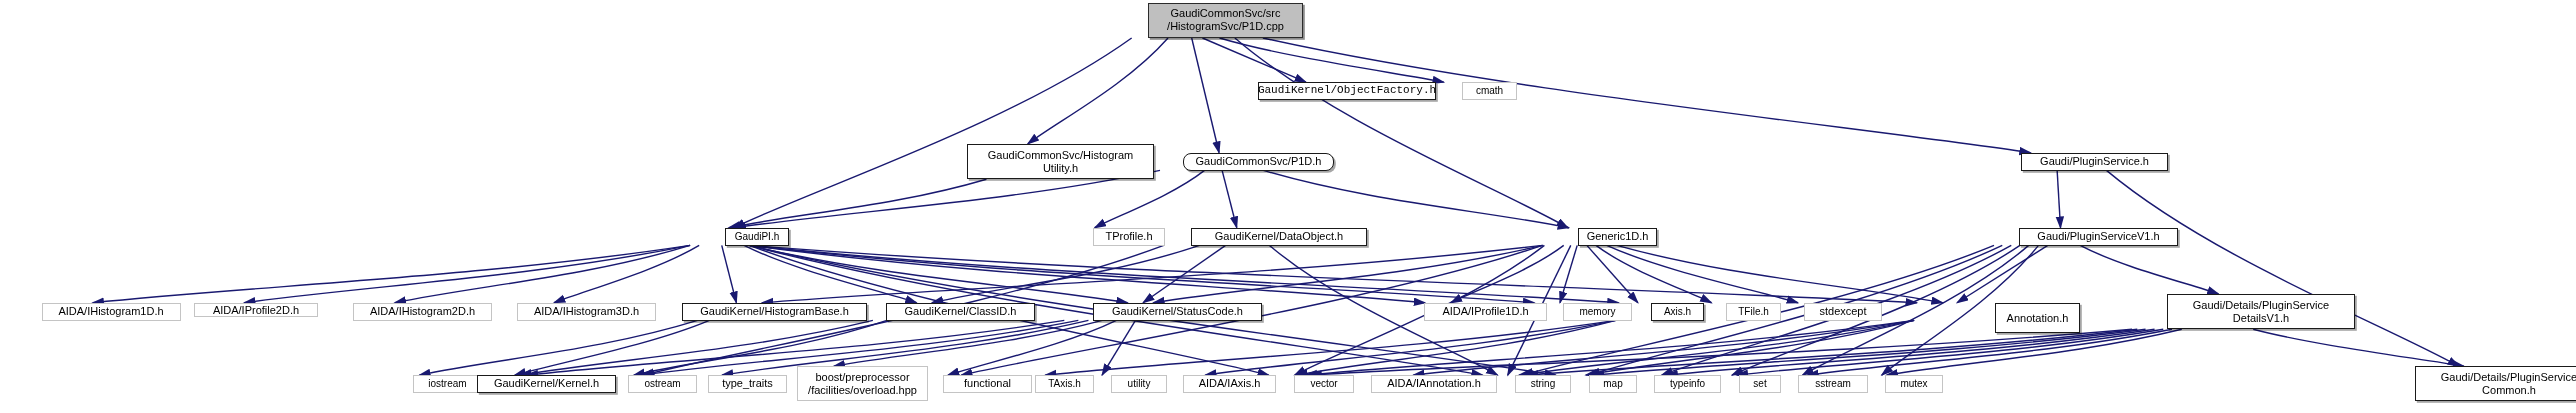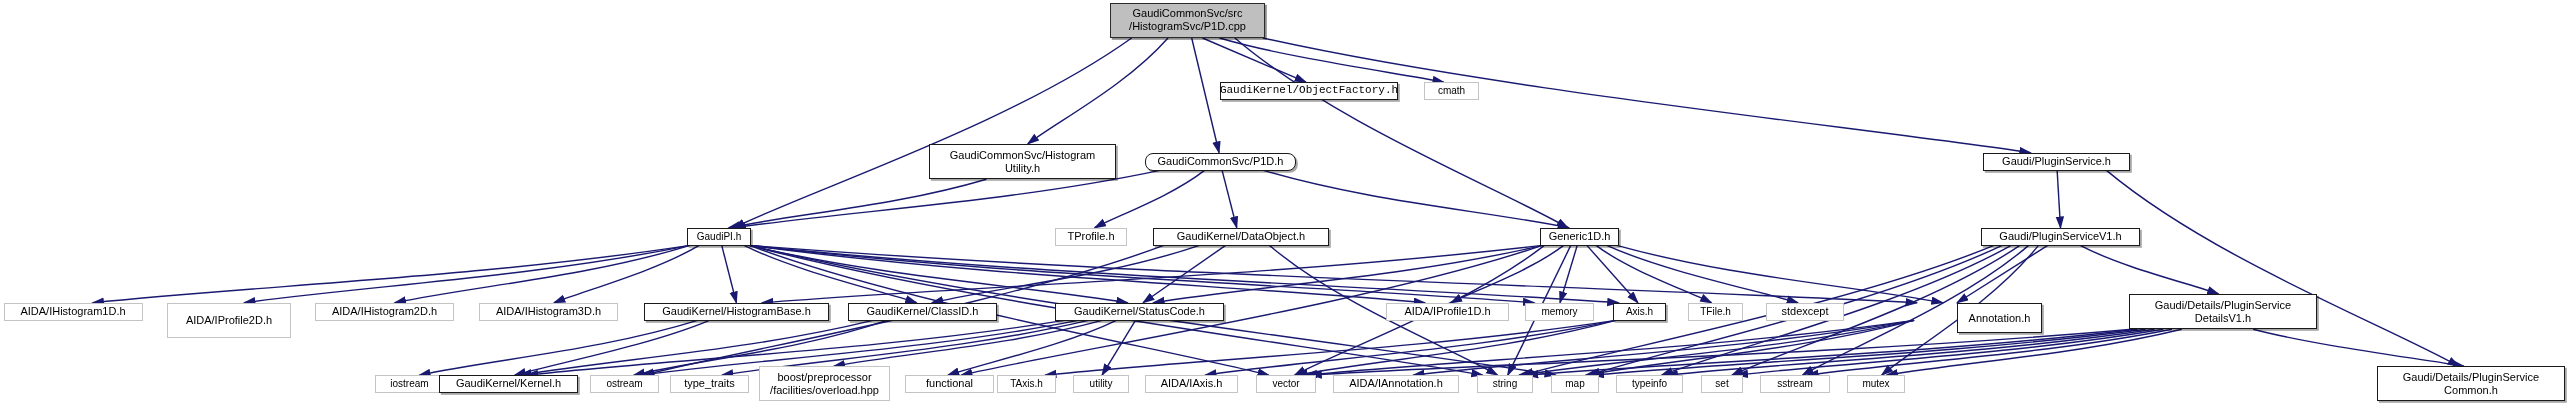--- a/index.html
+++ b/index.html
@@ -24,20 +24,21 @@
     justify-content:center;
     text-align:center;
     font-size:11px;
     line-height:1.18;
     color:#000000;
     background:#ffffff;
     border:0.9px solid #c4c4c4;
     white-space:pre-line;
     padding:0 12px;
     z-index:3;
+    margin-left:38px;
   }
   .node.strong{
     border:1.4px solid #1a1a1a;
   }
   .node.root{
     background:#bfbfbf;
     border:1.4px solid #2b2b2b;
     box-shadow:1.8px 1.8px 0 0 rgba(0,0,0,0.45);
   }
   .node.shadow{
@@ -142,21 +143,21 @@
       <div class="node strong shadow" style="left: 929px; top: 144px; width: 187px; height: 35px;">GaudiCommonSvc/Histogram
 Utility.h</div>
       <div class="node strong shadow" style="left: 1145px; top: 153px; width: 151px; height: 17.6px; border-radius: 8px;">GaudiCommonSvc/P1D.h</div>
       <div class="node strong shadow" style="left: 1983px; top: 153px; width: 147px; height: 17.6px;">Gaudi/PluginService.h</div>
       <div class="node strong shadow tiny" style="left: 687px; top: 228px; width: 64px; height: 17.6px;">GaudiPI.h</div>
       <div class="node " style="left: 1055px; top: 228px; width: 72px; height: 17.6px;">TProfile.h</div>
       <div class="node strong shadow" style="left: 1153px; top: 228px; width: 176px; height: 17.6px;">GaudiKernel/DataObject.h</div>
       <div class="node strong shadow" style="left: 1540px; top: 228px; width: 79px; height: 17.6px;">Generic1D.h</div>
       <div class="node strong shadow" style="left: 1981px; top: 228px; width: 159px; height: 17.6px;">Gaudi/PluginServiceV1.h</div>
       <div class="node " style="left: 3.5px; top: 303px; width: 139px; height: 17.6px;">AIDA/IHistogram1D.h</div>
-      <div class="node " style="left: 167px; top: 303px; width: 124px; height: 35px; text-align: right;">AIDA/IProfile2D.h</div>
+      <div class="node " style="left: 156px; top: 303px; width: 124px; height: 14px; text-align: right;">AIDA/IProfile2D.h</div>
       <div class="node " style="left: 315px; top: 303px; width: 139px; height: 17.6px;">AIDA/IHistogram2D.h</div>
       <div class="node " style="left: 479px; top: 303px; width: 139px; height: 17.6px;">AIDA/IHistogram3D.h</div>
       <div class="node strong shadow" style="left: 644px; top: 303px; width: 185px; height: 17.6px;">GaudiKernel/HistogramBase.h</div>
       <div class="node strong shadow" style="left: 848px; top: 303px; width: 149px; height: 17.6px;">GaudiKernel/ClassID.h</div>
       <div class="node strong shadow" style="left: 1055px; top: 303px; width: 169px; height: 17.6px;">GaudiKernel/StatusCode.h</div>
       <div class="node " style="left: 1386px; top: 303px; width: 123px; height: 17.6px;">AIDA/IProfile1D.h</div>
       <div class="node tiny" style="left: 1525px; top: 303px; width: 69px; height: 17.6px;">memory</div>
       <div class="node strong shadow tiny" style="left: 1613px; top: 303px; width: 53px; height: 17.6px;">Axis.h</div>
       <div class="node tiny" style="left: 1688px; top: 303px; width: 55px; height: 17.6px;">TFile.h</div>
       <div class="node " style="left: 1766px; top: 303px; width: 78px; height: 17.6px;">stdexcept</div>

